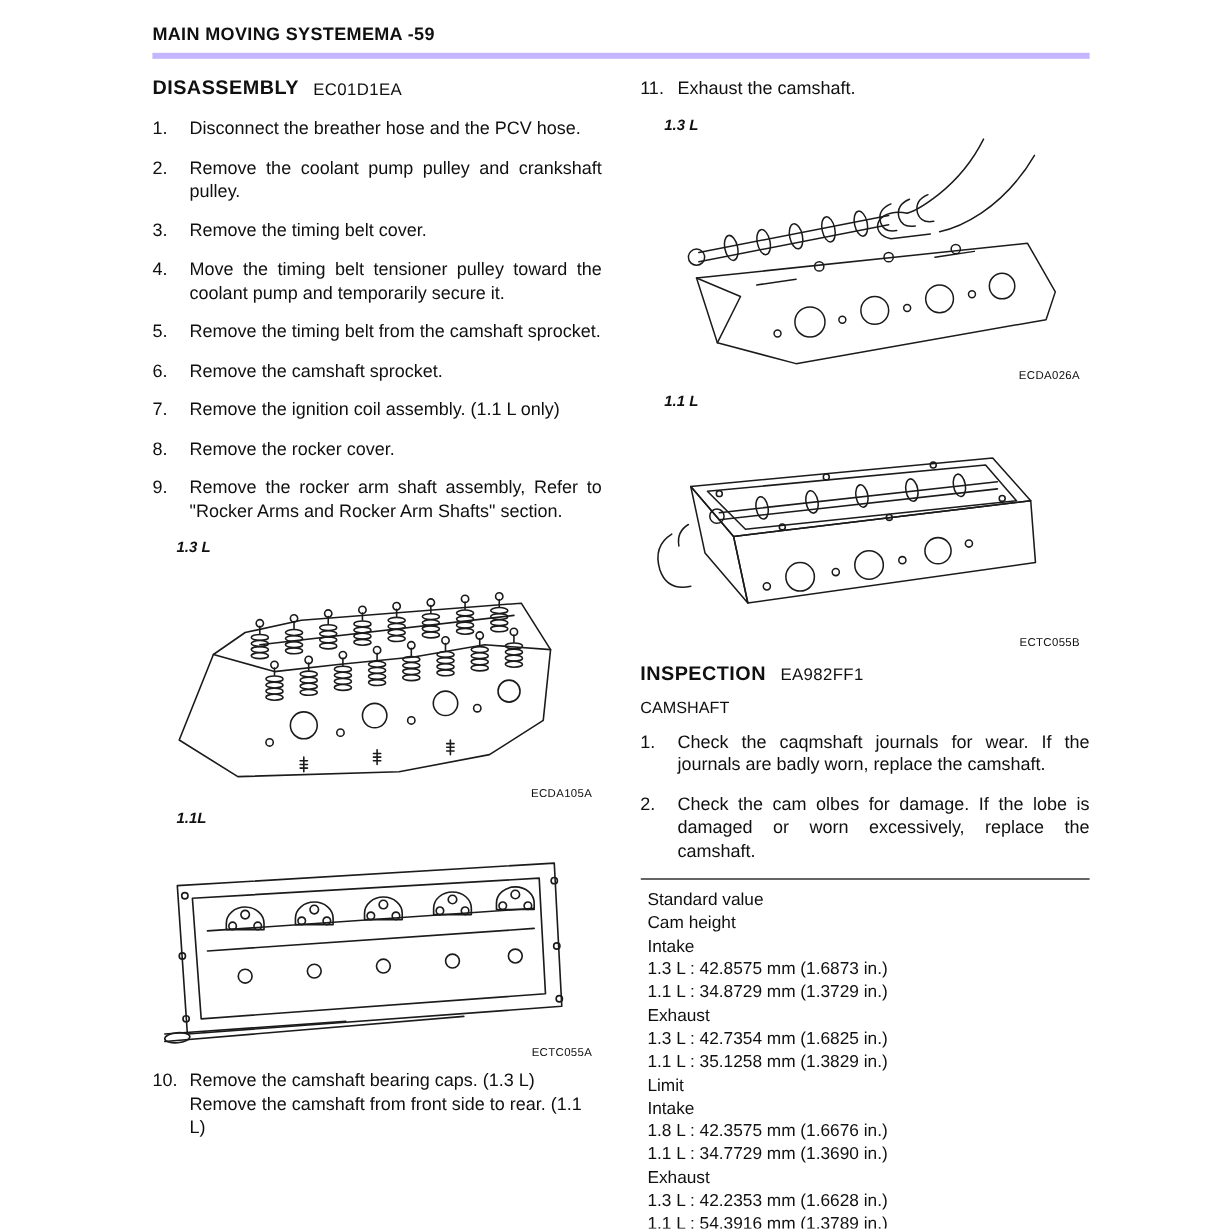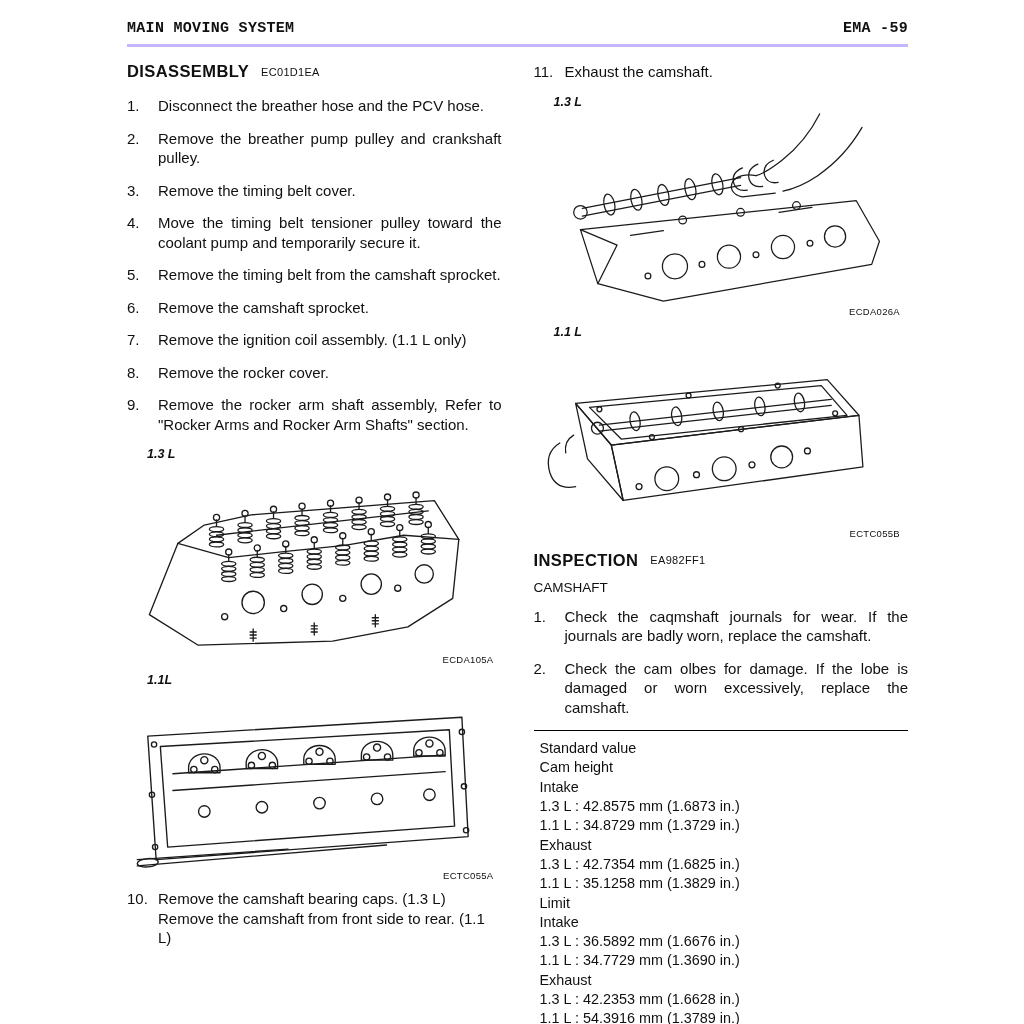--- a/index.html
+++ b/index.html
@@ -1,24 +1,24 @@
 <!DOCTYPE html>
 <html><head>
 <meta charset="utf-8">
 <style>
   html,body{margin:0;padding:0;background:#ffffff;}
   body{width:1024px;height:1024px;font-family:"Liberation Sans",sans-serif;color:#101010;}
   .page{width:1024px;height:1024px;padding:20px 116px 14px 127px;box-sizing:border-box;overflow:hidden;background:#fff;}
-  .hdr{display:flex;justify-content:space-between;align-items:flex-end;padding-bottom:7px;border-bottom:3px solid #c4b5fd;font-family:Liberation Mono, monospace;}
+  .hdr{display:flex;align-items:flex-end;padding-bottom:7px;border-bottom:5px solid #c4b5fd;}
   .hdr .ht{font-size:15px;font-weight:bold;letter-spacing:.3px;}
   .cols{display:flex;gap:32px;margin-top:15px;}
   .col{flex:1;min-width:0;}
   .sec-head{display:flex;align-items:center;gap:12px;margin-bottom:15px;}
   .sec-title{font-size:16.5px;font-weight:bold;letter-spacing:.4px;}
-  .sec-code{font-size:11px;letter-spacing:.3px;}
+  .sec-code{font-size:14px;letter-spacing:.3px;}
   .step{display:flex;margin-bottom:13px;font-size:15px;line-height:1.3;}
   .step .num{flex:0 0 31px;}
   .step .txt{flex:1;text-align:justify;}
   .line{display:block;}
   .fig-label{font-size:12.5px;font-weight:bold;margin:8px 0 3px 20px;font-style:italic;}
   .figure{padding:0 4px;}
   .figure svg{display:block;width:100%;height:auto;}
   .fig-code{font-size:9.5px;text-align:right;padding-right:8px;margin-top:2px;margin-bottom:8px;letter-spacing:.3px;}
   .insp-head{margin-top:12px;margin-bottom:10px;}
   .sub-head{font-size:13.5px;font-weight:normal;margin:2px 0 12px;}
@@ -43,21 +43,21 @@
         <span class="sec-title">DISASSEMBLY</span>
         <span class="sec-code">EC01D1EA</span>
       </div>
 
       <div class="step">
         <span class="num">1.</span>
         <span class="txt">Disconnect the breather hose and the PCV hose.</span>
       </div>
       <div class="step">
         <span class="num">2.</span>
-        <span class="txt">Remove the breather pump pulley and crankshaft pulley.</span>
+        <span class="txt">Remove the coolant pump pulley and crankshaft pulley.</span>
       </div>
       <div class="step">
         <span class="num">3.</span>
         <span class="txt">Remove the timing belt cover.</span>
       </div>
       <div class="step">
         <span class="num">4.</span>
         <span class="txt">Move the timing belt tensioner pulley toward the coolant pump and temporarily secure it.</span>
       </div>
       <div class="step">
@@ -291,21 +291,21 @@
         <div class="sl">Standard value</div>
         <div class="sl">Cam height</div>
         <div class="sl">Intake</div>
         <div class="sl">1.3 L : 42.8575 mm (1.6873 in.)</div>
         <div class="sl">1.1 L : 34.8729 mm (1.3729 in.)</div>
         <div class="sl">Exhaust</div>
         <div class="sl">1.3 L : 42.7354 mm (1.6825 in.)</div>
         <div class="sl">1.1 L : 35.1258 mm (1.3829 in.)</div>
         <div class="sl">Limit</div>
         <div class="sl">Intake</div>
-        <div class="sl">1.3 L : 36.5892 mm (1.6676 in.)</div>
+        <div class="sl">1.8 L : 42.3575 mm (1.6676 in.)</div>
         <div class="sl">1.1 L : 34.7729 mm (1.3690 in.)</div>
         <div class="sl">Exhaust</div>
         <div class="sl">1.3 L : 42.2353 mm (1.6628 in.)</div>
         <div class="sl">1.1 L : 54.3916 mm (1.3789 in.)</div>
       </div>
 
     </div>
   </div>
 </div>
 

